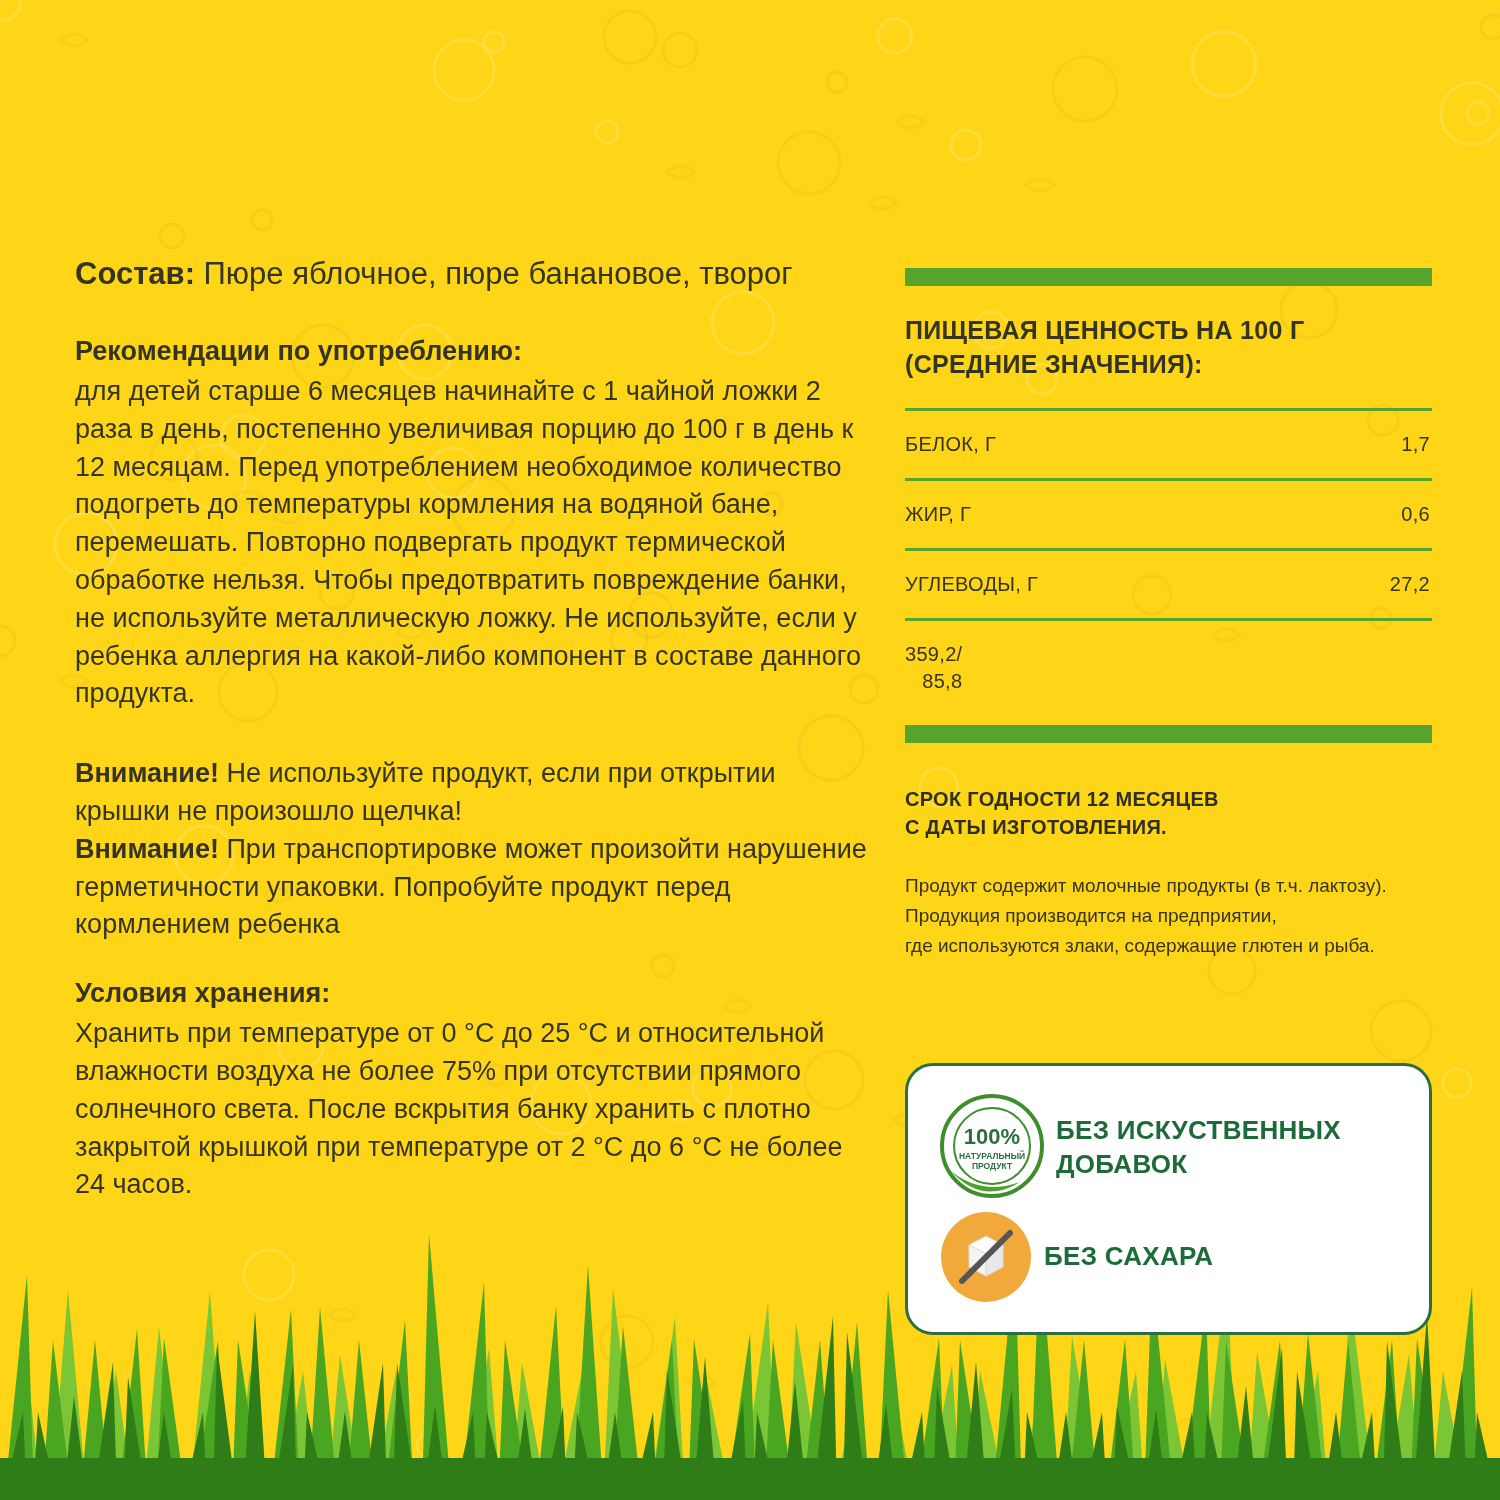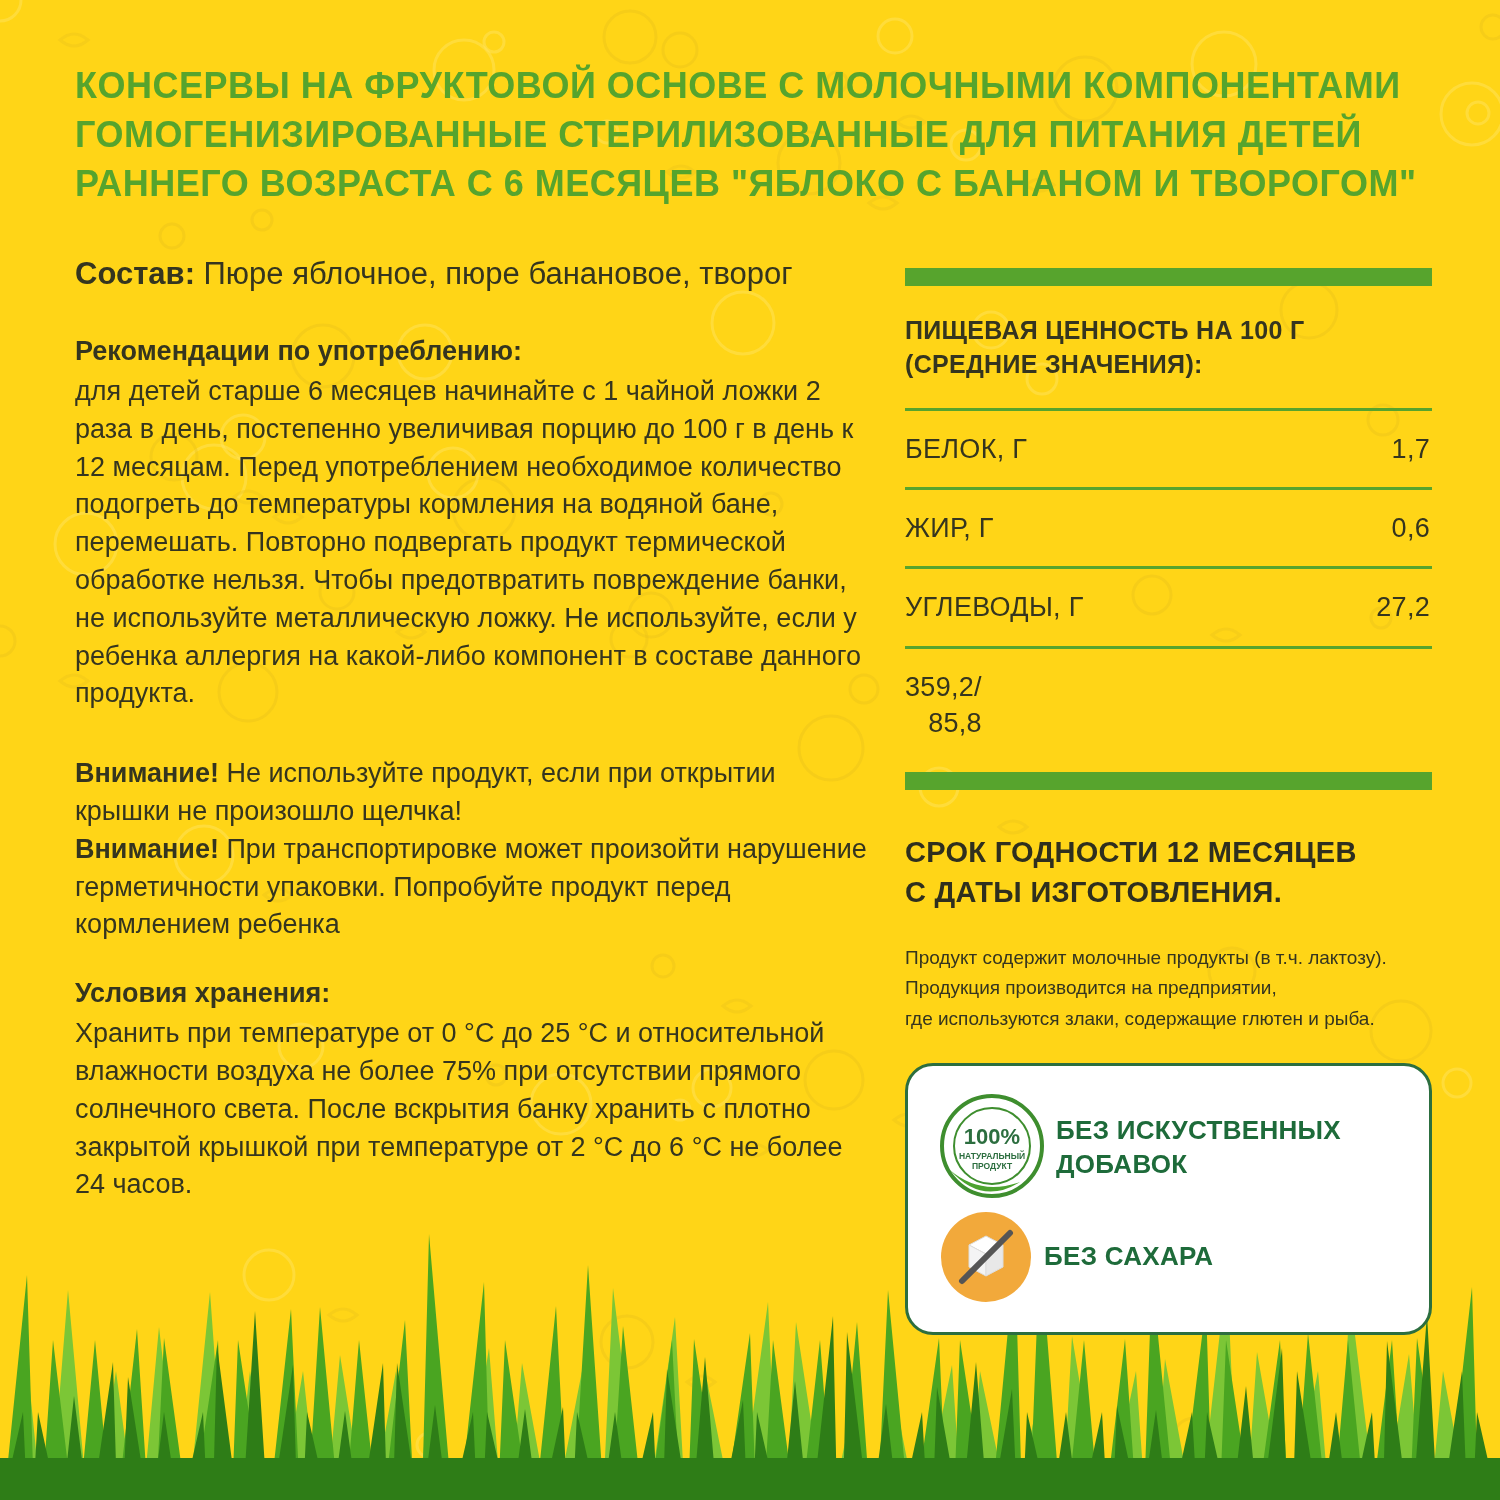--- a/index.html
+++ b/index.html
@@ -37,28 +37,28 @@
   }
   .green-bar{height:18px;background:#57A42D;}
   .nut-heading{
     margin:28px 0 0 0;font-size:25px;font-weight:800;line-height:1.35;
     letter-spacing:0.3px;white-space:pre-line;color:#35351F;
   }
   .rule{height:3px;background:#57A42D;}
   .rule.first{margin-top:26px;}
   .nut-row{
     display:flex;justify-content:space-between;align-items:center;
-    font-size:27px;letter-spacing:0.3px;
+    font-size:20px;letter-spacing:0.3px;
     padding:20px 2px 20px 0;
   }
   .nut-row .val{text-align:right;white-space:pre-line;line-height:1.35;}
   .nut-row .lbl{white-space:pre-line;line-height:1.35;}
   .bar-2{margin-top:10px;}
   .shelf-heading{
-    margin:42px 0 0 0;font-size:29px;font-weight:800;line-height:1.4;
+    margin:42px 0 0 0;font-size:20px;font-weight:800;line-height:1.4;
     letter-spacing:0.3px;white-space:pre-line;color:#2F2F1E;
   }
   .allergen-note{
     margin:30px 0 0 0;font-size:19px;line-height:1.6;white-space:pre-line;
     color:#35351F;
   }
   .claims-card{
     position:absolute;left:905px;top:1063px;width:527px;height:272px;z-index:5;
     background:#ffffff;border:3px solid #2C6E3F;border-radius:28px;
     box-sizing:border-box;padding:24px 28px;
@@ -153,23 +153,20 @@
       <circle cx="607" cy="132" r="11" fill="none" stroke="#ffe566" stroke-width="3" opacity="0.45"></circle>
       <path d="M667 172 q14 -12 28 0 q-14 12 -28 0 z" fill="none" stroke="#eac41b" stroke-width="3" opacity="0.4"></path>
       <circle cx="1309" cy="310" r="28" fill="none" stroke="#eac41b" stroke-width="3" opacity="0.45"></circle>
       <circle cx="712" cy="1088" r="19" fill="none" stroke="#ffe566" stroke-width="3" opacity="0.45"></circle>
       <circle cx="337" cy="592" r="17" fill="none" stroke="#eac41b" stroke-width="3" opacity="0.45"></circle>
       <path d="M397 632 q14 -12 28 0 q-14 12 -28 0 z" fill="none" stroke="#eac41b" stroke-width="3" opacity="0.4"></path>
       <circle cx="464" cy="70" r="30" fill="none" stroke="#ffe566" stroke-width="3" opacity="0.45"></circle>
       <circle cx="262" cy="220" r="10" fill="none" stroke="#eac41b" stroke-width="3" opacity="0.45"></circle>
     </svg>
 
-  <h1 class="title">КОНСЕРВЫ НА ФРУКТОВОЙ ОСНОВЕ С МОЛОЧНЫМИ КОМПОНЕНТАМИ
-ГОМОГЕНИЗИРОВАННЫЕ СТЕРИЛИЗОВАННЫЕ ДЛЯ ПИТАНИЯ ДЕТЕЙ
-РАННЕГО ВОЗРАСТА С 6 МЕСЯЦЕВ "ЯБЛОКО С БАНАНОМ И ТВОРОГОМ"</h1>
 
   <div class="left-col">
     <p class="composition"><span class="b">Состав:</span><span> Пюре яблочное, пюре банановое, творог</span></p>
 
     <h3 class="sec-heading">Рекомендации по употреблению:</h3>
     <p>для детей старше 6 месяцев начинайте с 1 чайной ложки 2 раза в день, постепенно увеличивая порцию до 100 г в день к 12 месяцам. Перед употреблением необходимое количество подогреть до температуры кормления на водяной бане, перемешать. Повторно подвергать продукт термической обработке нельзя. Чтобы предотвратить повреждение банки, не используйте металлическую ложку. Не используйте, если у ребенка аллергия на какой-либо компонент в составе данного продукта.</p>
 
     <p class="gap-lg"><span class="b">Внимание!</span><span> Не используйте продукт, если при открытии крышки не произошло щелчка!</span></p>
     <p><span class="b">Внимание!</span><span> При транспортировке может произойти нарушение герметичности упаковки. Попробуйте продукт перед кормлением ребенка</span></p>
 

